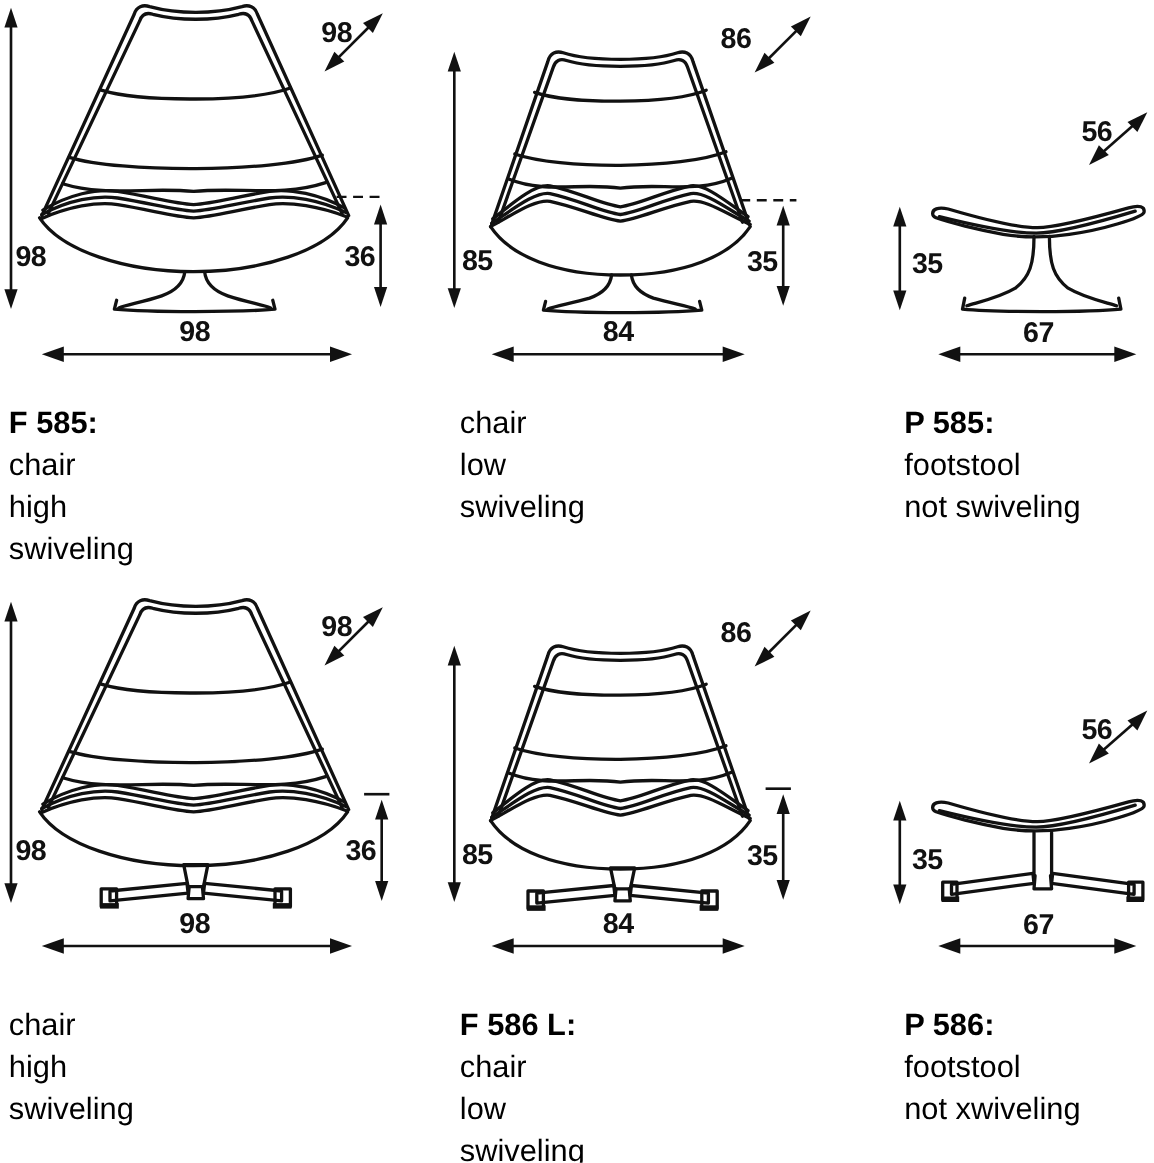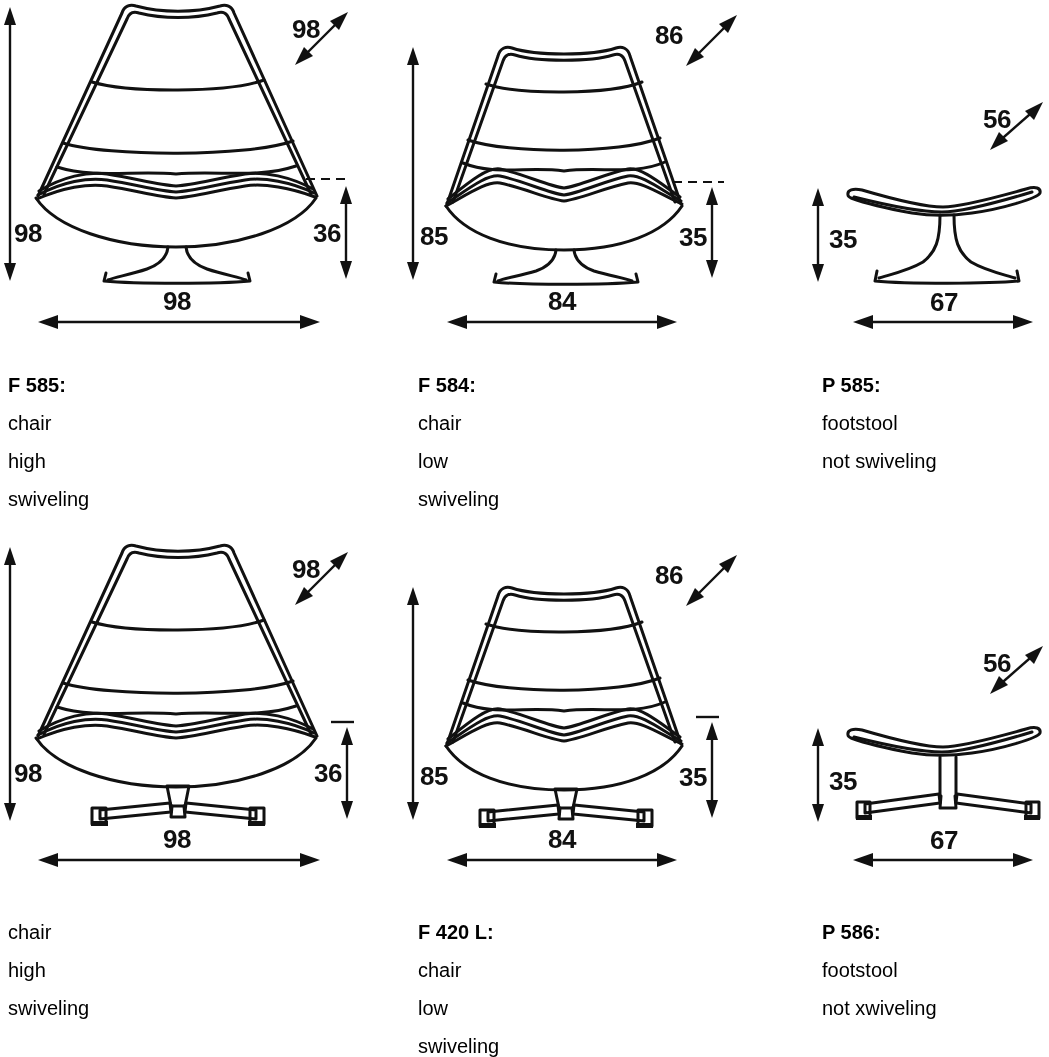--- a/index.html
+++ b/index.html
@@ -9,21 +9,21 @@
     font-family:"Liberation Sans", sans-serif;
   }
   .fig{position:absolute;}
   .fig svg{display:block;}
   .furn{fill:none;stroke:#111;stroke-width:3;stroke-linecap:round;stroke-linejoin:round;}
   .dimln{fill:none;stroke:#111;stroke-width:2.4;}
   .dash{fill:none;stroke:#111;stroke-width:2.2;stroke-dasharray:9 6;}
   .head{fill:#111;stroke:none;}
   .pad{fill:#111;stroke:none;}
   .num{font-family:"Liberation Sans",sans-serif;font-size:26px;font-weight:bold;fill:#111;letter-spacing:-0.5px;}
-  .card{position:absolute;width:320px;font-size:20px;line-height:38px;color:#000;}
+  .card{position:absolute;width:320px;font-size:28px;line-height:38px;color:#000;}
   .card .t{font-weight:bold;}
 </style>
 </head>
 <body>
 
 <div class="fig" style="left:0;top:0">
 <svg width="360" height="350" viewBox="0 0 360 350">
   <g class="furn">
     <path d="M 38,196 L 122,13 C 124,6 130,4 136,6 C 162,13 194,13 220,6 C 226,4 232,6 234,13 L 317,196"></path>
     <path d="M 44,194 L 127,19 C 129,13 133,11 139,13 C 163,19 193,19 217,13 C 223,11 227,13 229,19 L 311,194"></path>
@@ -243,40 +243,39 @@
 </div>
 
 <div class="card" style="left:8px;top:366px">
   <div class="t">F 585:</div>
   <div>chair</div>
   <div>high</div>
   <div>swiveling</div>
 </div>
 
 <div class="card" style="left:418px;top:366px">
-  <div class="t">F 584:</div>
   <div>chair</div>
   <div>low</div>
   <div>swiveling</div>
 </div>
 
 <div class="card" style="left:822px;top:366px">
   <div class="t">P 585:</div>
   <div>footstool</div>
   <div>not swiveling</div>
 </div>
 
 <div class="card" style="left:8px;top:913px">
   <div>chair</div>
   <div>high</div>
   <div>swiveling</div>
 </div>
 
 <div class="card" style="left:418px;top:913px">
-  <div class="t">F 420 L:</div>
+  <div class="t">F 586 L:</div>
   <div>chair</div>
   <div>low</div>
   <div>swiveling</div>
 </div>
 
 <div class="card" style="left:822px;top:913px">
   <div class="t">P 586:</div>
   <div>footstool</div>
   <div>not xwiveling</div>
 </div>

